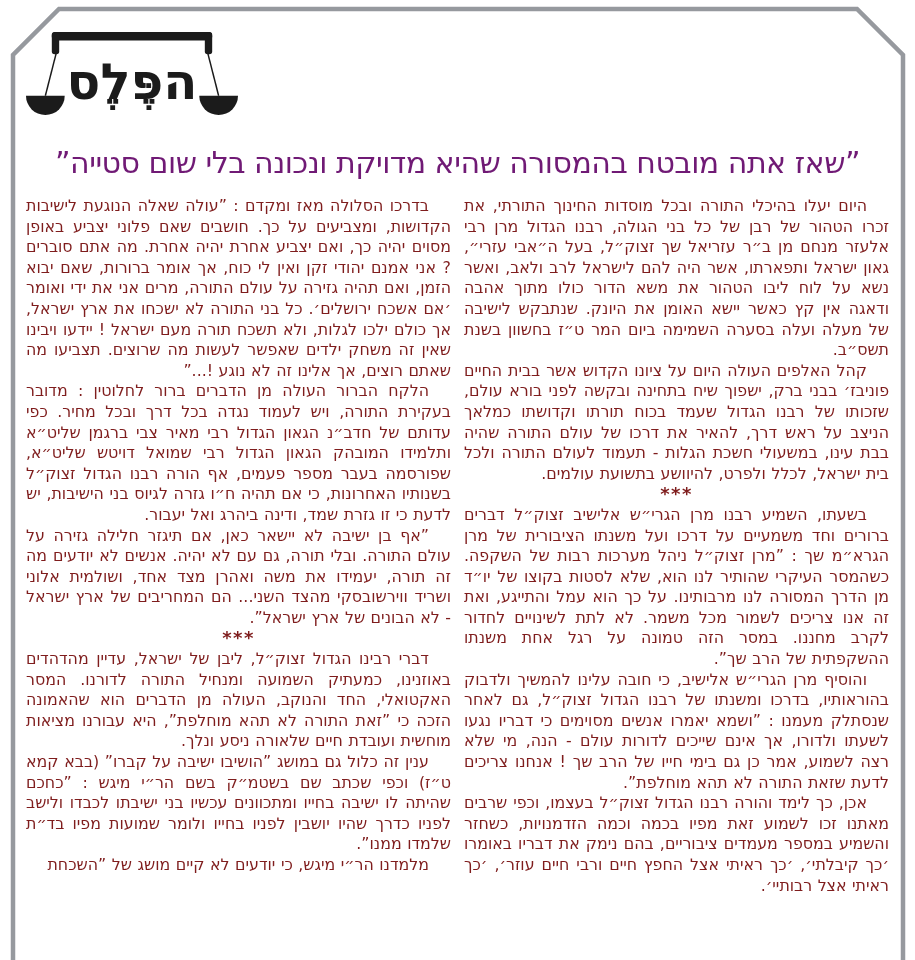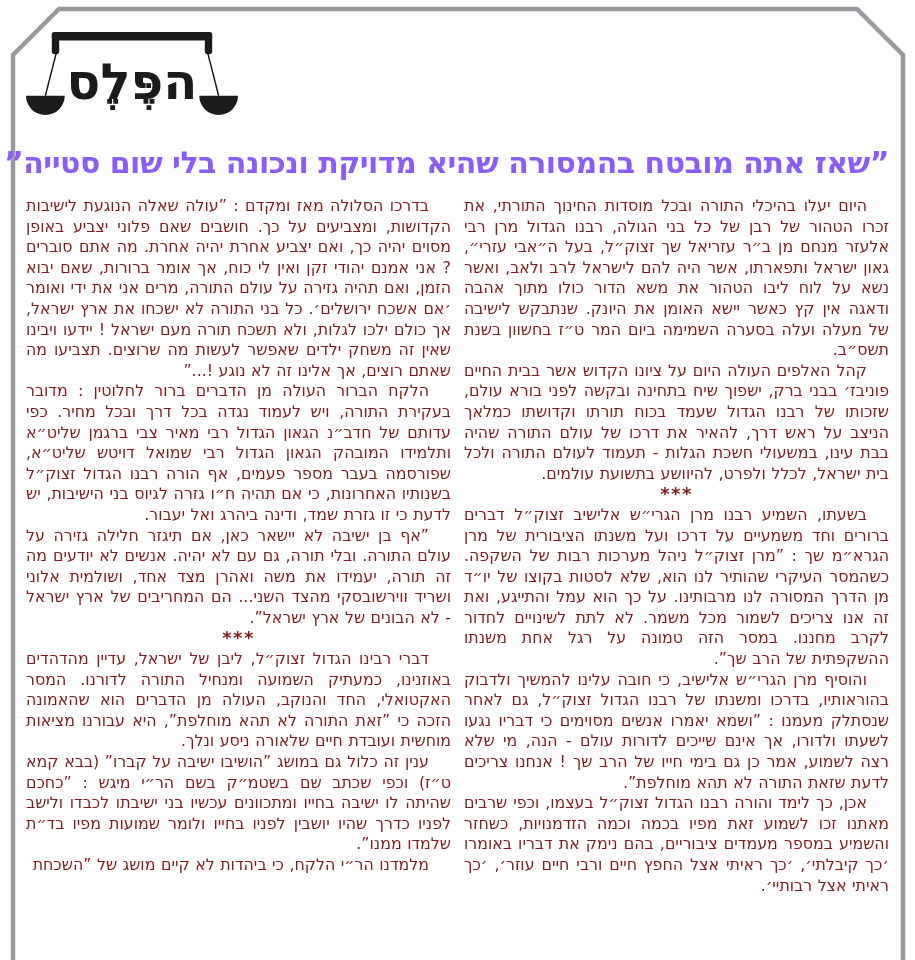--- a/index.html
+++ b/index.html
@@ -18,25 +18,25 @@
   }
   .content {
     position: absolute;
     top: 12px; left: 26px; right: 26px; bottom: 0;
   }
   .masthead { text-align: left; padding-top: 8px; }
   .logo-svg { display: inline-block; }
   .headline {
     direction: rtl;
     text-align: center;
-    font-weight: bold;
+    font-weight: normal;
     font-size: 30px;
     letter-spacing: -0.5px;
     margin: 12px 0 16px 0;
-    color: #8b5cf6;
+    color: #701a75;
     white-space: nowrap;
   }
   .columns {
     direction: rtl;
     display: flex;
     gap: 13px;
   }
   .column {
     flex: 1 1 0;
     direction: rtl;
@@ -97,17 +97,17 @@
         <p class="para">והוסיף מרן הגרי״ש אלישיב, כי חובה עלינו להמשיך ולדבוק בהוראותיו, בדרכו ומשנתו של רבנו הגדול זצוק״ל, גם לאחר שנסתלק מעמנו : ”ושמא יאמרו אנשים מסוימים כי דבריו נגעו לשעתו ולדורו, אך אינם שייכים לדורות עולם - הנה, מי שלא רצה לשמוע, אמר כן גם בימי חייו של הרב שך ! אנחנו צריכים לדעת שזאת התורה לא תהא מוחלפת”.</p>
         <p class="para">אכן, כך לימד והורה רבנו הגדול זצוק״ל בעצמו, וכפי שרבים מאתנו זכו לשמוע זאת מפיו בכמה וכמה הזדמנויות, כשחזר והשמיע במספר מעמדים ציבוריים, בהם נימק את דבריו באומרו ׳כך קיבלתי׳, ׳כך ראיתי אצל החפץ חיים ורבי חיים עוזר׳, ׳כך ראיתי אצל רבותיי׳.</p>
       </div>
     <div class="column">
         <p class="para">בדרכו הסלולה מאז ומקדם : ”עולה שאלה הנוגעת לישיבות הקדושות, ומצביעים על כך. חושבים שאם פלוני יצביע באופן מסוים יהיה כך, ואם יצביע אחרת יהיה אחרת. מה אתם סוברים ? אני אמנם יהודי זקן ואין לי כוח, אך אומר ברורות, שאם יבוא הזמן, ואם תהיה גזירה על עולם התורה, מרים אני את ידי ואומר ׳אם אשכח ירושלים׳. כל בני התורה לא ישכחו את ארץ ישראל, אך כולם ילכו לגלות, ולא תשכח תורה מעם ישראל ! יידעו ויבינו שאין זה משחק ילדים שאפשר לעשות מה שרוצים. תצביעו מה שאתם רוצים, אך אלינו זה לא נוגע !...”</p>
         <p class="para">הלקח הברור העולה מן הדברים ברור לחלוטין : מדובר בעקירת התורה, ויש לעמוד נגדה בכל דרך ובכל מחיר. כפי עדותם של חדב״נ הגאון הגדול רבי מאיר צבי ברגמן שליט״א ותלמידו המובהק הגאון הגדול רבי שמואל דויטש שליט״א, שפורסמה בעבר מספר פעמים, אף הורה רבנו הגדול זצוק״ל בשנותיו האחרונות, כי אם תהיה ח״ו גזרה לגיוס בני הישיבות, יש לדעת כי זו גזרת שמד, ודינה ביהרג ואל יעבור.</p>
         <p class="para">”אף בן ישיבה לא יישאר כאן, אם תיגזר חלילה גזירה על עולם התורה. ובלי תורה, גם עם לא יהיה. אנשים לא יודעים מה זה תורה, יעמידו את משה ואהרן מצד אחד, ושולמית אלוני ושריד ווירשובסקי מהצד השני... הם המחריבים של ארץ ישראל - לא הבונים של ארץ ישראל”.</p>
         <p class="para sep">***</p>
         <p class="para">דברי רבינו הגדול זצוק״ל, ליבן של ישראל, עדיין מהדהדים באוזנינו, כמעתיק השמועה ומנחיל התורה לדורנו. המסר האקטואלי, החד והנוקב, העולה מן הדברים הוא שהאמונה הזכה כי ”זאת התורה לא תהא מוחלפת”, היא עבורנו מציאות מוחשית ועובדת חיים שלאורה ניסע ונלך.</p>
         <p class="para">ענין זה כלול גם במושג ”הושיבו ישיבה על קברו” (בבא קמא ט״ז) וכפי שכתב שם בשטמ״ק בשם הר״י מיגש : ”כחכם שהיתה לו ישיבה בחייו ומתכוונים עכשיו בני ישיבתו לכבדו ולישב לפניו כדרך שהיו יושבין לפניו בחייו ולומר שמועות מפיו בד״ת שלמדו ממנו”.</p>
-        <p class="para">מלמדנו הר״י הלקח, כי ביהדות לא קיים מושג של ”השכחת</p>
+        <p class="para">מלמדנו הר״י מיגש, כי יודעים לא קיים מושג של ”השכחת</p>
       </div>
   </div>
 
 </div>
 
 </body></html>

